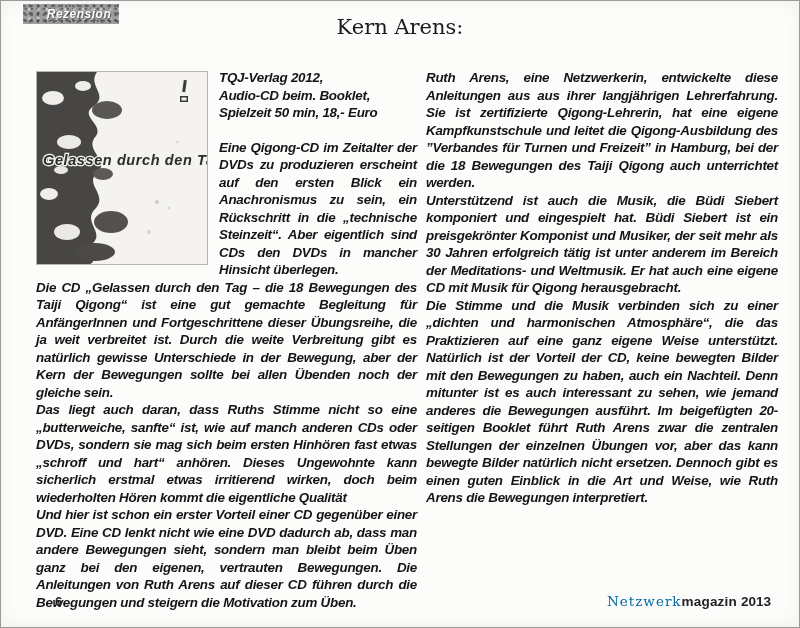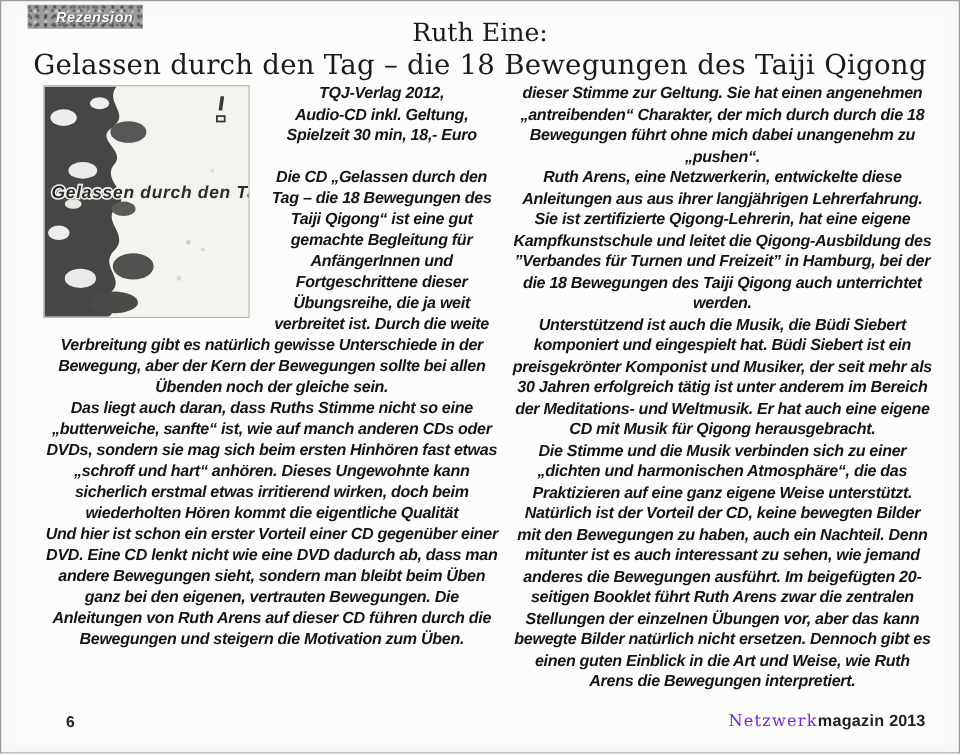--- a/index.html
+++ b/index.html
@@ -42,21 +42,21 @@
   .title .t2{font-size:23px;letter-spacing:.2px;}
   
   .col{
     position:absolute;top:68px;
     font-weight:bold;font-style:italic;
     font-size:13.4px;line-height:17.5px;
     letter-spacing:-0.25px;
     text-align:justify;
     color:#141414;
   }
-  .col p{margin:0;text-align:center;}
+  .col p{margin:0;}
   #col-left{left:35px;width:381px;height:470px;}
   #col-right{left:425px;width:352px;height:500px;}
   
   .cover{
     float:left;
     width:170px;height:192px;
     margin:2px 11px 4px 0;
     border:1px solid #b5b5b2;
     background:#f4f3f0;
     position:relative;
@@ -68,37 +68,36 @@
   .footer-page{
     position:absolute;left:54px;bottom:18px;
     font-size:13px;font-weight:bold;color:#222;
   }
   .footer-mag{
     position:absolute;right:28px;bottom:18px;
     font-size:13.5px;color:#222;white-space:nowrap;
   }
   .footer-mag .light{
     font-family:"DejaVu Serif", serif;
-    color:#6d28d9;font-weight:normal;letter-spacing:1px;
+    color:#0369a1;font-weight:normal;letter-spacing:1px;
   }
   .footer-mag .bold{font-weight:bold;letter-spacing:.2px;margin-top:28px;}
   .footer-mag .year{font-weight:bold;margin-left:4px;}
 </style>
 </head>
 <body>
 
 <div id="page">
 
   <div class="badge">
     <span>Rezension</span>
   </div>
 
   <div class="title">
-    <div class="t1">Ruth Eine:</div>
-    <div class="t2">Gelassen durch den Tag – die 18 Bewegungen des Taiji Qigong</div>
+    <div class="t1">Kern Arens:</div>
   </div>
 
   <div class="col" id="col-left">
 
     <div class="cover">
       <svg viewBox="0 0 170 192">
         <rect x="0" y="0" width="170" height="192" fill="#f4f3f0"></rect>
 
         <path d="M0 0 L60 0 C50 14 72 22 57 34 C41 44 67 52 59 64 C46 78 73 88 61 100
                  C46 112 71 122 59 136 C44 150 69 160 55 172 C49 182 62 188 53 192 L0 192 Z" fill="#474645"></path>
@@ -125,31 +124,31 @@
           <rect x="143" y="24" width="8" height="6"></rect>
           <rect x="144.5" y="25.5" width="5" height="3" fill="#f4f3f0"></rect>
         </g>
 
         <text x="6" y="93" font-family="Liberation Sans, sans-serif" font-size="14.5" letter-spacing="0.6" fill="#2d2c2b" stroke="#f2f1ee" stroke-width="2.6" paint-order="stroke">Gelassen durch den Tag</text>
       </svg>
     </div>
 
     <p class="pubinfo">
       <span>TQJ-Verlag 2012,</span><br>
-      <span>Audio-CD inkl. Geltung,</span><br>
-      <span>Spielzeit 30 min, 18,- Euro</span>
+      <span>Audio-CD beim. Booklet,</span><br>
+      <span>Spielzeit 50 min, 18,- Euro</span>
     </p>
 
+    <p>Eine Qigong-CD im Zeitalter der DVDs zu produzieren erscheint auf den ersten Blick ein Anachronismus zu sein, ein Rückschritt in die „technische Steinzeit“. Aber eigentlich sind CDs den DVDs in mancher Hinsicht überlegen.</p>
     <p>Die CD „Gelassen durch den Tag – die 18 Bewegungen des Taiji Qigong“ ist eine gut gemachte Begleitung für AnfängerInnen und Fortgeschrittene dieser Übungsreihe, die ja weit verbreitet ist. Durch die weite Verbreitung gibt es natürlich gewisse Unterschiede in der Bewegung, aber der Kern der Bewegungen sollte bei allen Übenden noch der gleiche sein.</p>
     <p>Das liegt auch daran, dass Ruths Stimme nicht so eine „butterweiche, sanfte“ ist, wie auf manch anderen CDs oder DVDs, sondern sie mag sich beim ersten Hinhören fast etwas „schroff und hart“ anhören. Dieses Ungewohnte kann sicherlich erstmal etwas irritierend wirken, doch beim wiederholten Hören kommt die eigentliche Qualität</p>
     <p>Und hier ist schon ein erster Vorteil einer CD gegenüber einer DVD. Eine CD lenkt nicht wie eine DVD dadurch ab, dass man andere Bewegungen sieht, sondern man bleibt beim Üben ganz bei den eigenen, vertrauten Bewegungen. Die Anleitungen von Ruth Arens auf dieser CD führen durch die Bewegungen und steigern die Motivation zum Üben.</p>
   </div>
 
   <div class="col" id="col-right">
-    <p>dieser Stimme zur Geltung. Sie hat einen angenehmen „antreibenden“ Charakter, der mich durch durch die 18 Bewegungen führt ohne mich dabei unangenehm zu „pushen“.</p>
     <p>Ruth Arens, eine Netzwerkerin, entwickelte diese Anleitungen aus aus ihrer langjährigen Lehrerfahrung. Sie ist zertifizierte Qigong-Lehrerin, hat eine eigene Kampfkunstschule und leitet die Qigong-Ausbildung des ”Verbandes für Turnen und Freizeit” in Hamburg, bei der die 18 Bewegungen des Taiji Qigong auch unterrichtet werden.</p>
     <p>Unterstützend ist auch die Musik, die Büdi Siebert komponiert und eingespielt hat. Büdi Siebert ist ein preisgekrönter Komponist und Musiker, der seit mehr als 30 Jahren erfolgreich tätig ist unter anderem im Bereich der Meditations- und Weltmusik. Er hat auch eine eigene CD mit Musik für Qigong herausgebracht.</p>
     <p>Die Stimme und die Musik verbinden sich zu einer „dichten und harmonischen Atmosphäre“, die das Praktizieren auf eine ganz eigene Weise unterstützt. Natürlich ist der Vorteil der CD, keine bewegten Bilder mit den Bewegungen zu haben, auch ein Nachteil. Denn mitunter ist es auch interessant zu sehen, wie jemand anderes die Bewegungen ausführt. Im beigefügten 20-seitigen Booklet führt Ruth Arens zwar die zentralen Stellungen der einzelnen Übungen vor, aber das kann bewegte Bilder natürlich nicht ersetzen. Dennoch gibt es einen guten Einblick in die Art und Weise, wie Ruth Arens die Bewegungen interpretiert.</p>
 
   </div>
 
   <div class="footer-page">6</div>
   <div class="footer-mag">
     <span class="light">Netzwerk</span><span class="bold">magazin</span><span class="year">2013</span>
   </div>

